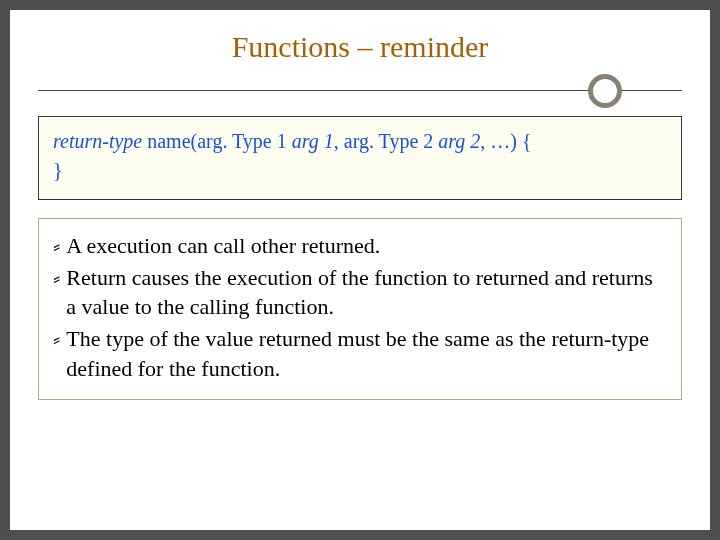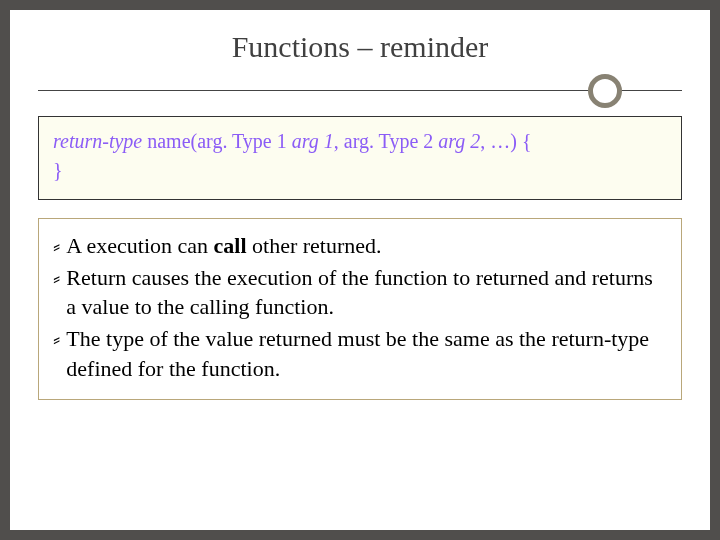--- a/index.html
+++ b/index.html
@@ -17,21 +17,21 @@
     height: 520px;
     background: #ffffff;
     position: relative;
     padding: 20px 28px;
   }
   .title {
     font-family: 'Comic Sans MS', 'Chalkboard SE', cursive;
     font-size: 30px;
     font-weight: 400;
     text-align: center;
-    color: #404040;
+    color: #a16207;
     margin-bottom: 8px;
   }
   .divider-wrap {
     position: relative;
     height: 36px;
     margin-bottom: 8px;
   }
   .hline {
     position: absolute;
     top: 18px;
@@ -50,21 +50,21 @@
     border-radius: 50%;
     background: #fff;
   }
   .code-box {
     border: 1px solid #333;
     background: #fdfdf0;
     padding: 10px 14px 14px 14px;
     font-family: Georgia, 'Times New Roman', serif;
     font-size: 20px;
     line-height: 1.45;
-    color: #8b5cf6;
+    color: #1d4ed8;
     margin-bottom: 18px;
   }
   .code-box .italic { font-style: italic; }
   .code-box .indent { padding-left: 34px; display: block; }
   .bullets {
     border: 1px solid #b9a77a;
     padding: 12px 14px 14px 14px;
     font-family: Georgia, 'Times New Roman', serif;
     font-size: 22px;
     line-height: 1.35;
@@ -76,21 +76,21 @@
     margin-bottom: 2px;
   }
   .bullet-mark {
     font-family: Georgia, serif;
     font-size: 22px;
     margin-right: 6px;
     line-height: 1.35;
     color: #000;
   }
   .bullet-text { flex: 1; }
-  .bold { font-weight: 700; margin-top: 40px; }
+  .bold { font-weight: 400; margin-top: 40px; }
 </style>
 </head>
 <body>
 
 <div class="slide">
 
   <h1 class="title">Functions – reminder</h1>
 
   <div class="divider-wrap">
     <div class="hline"></div>

